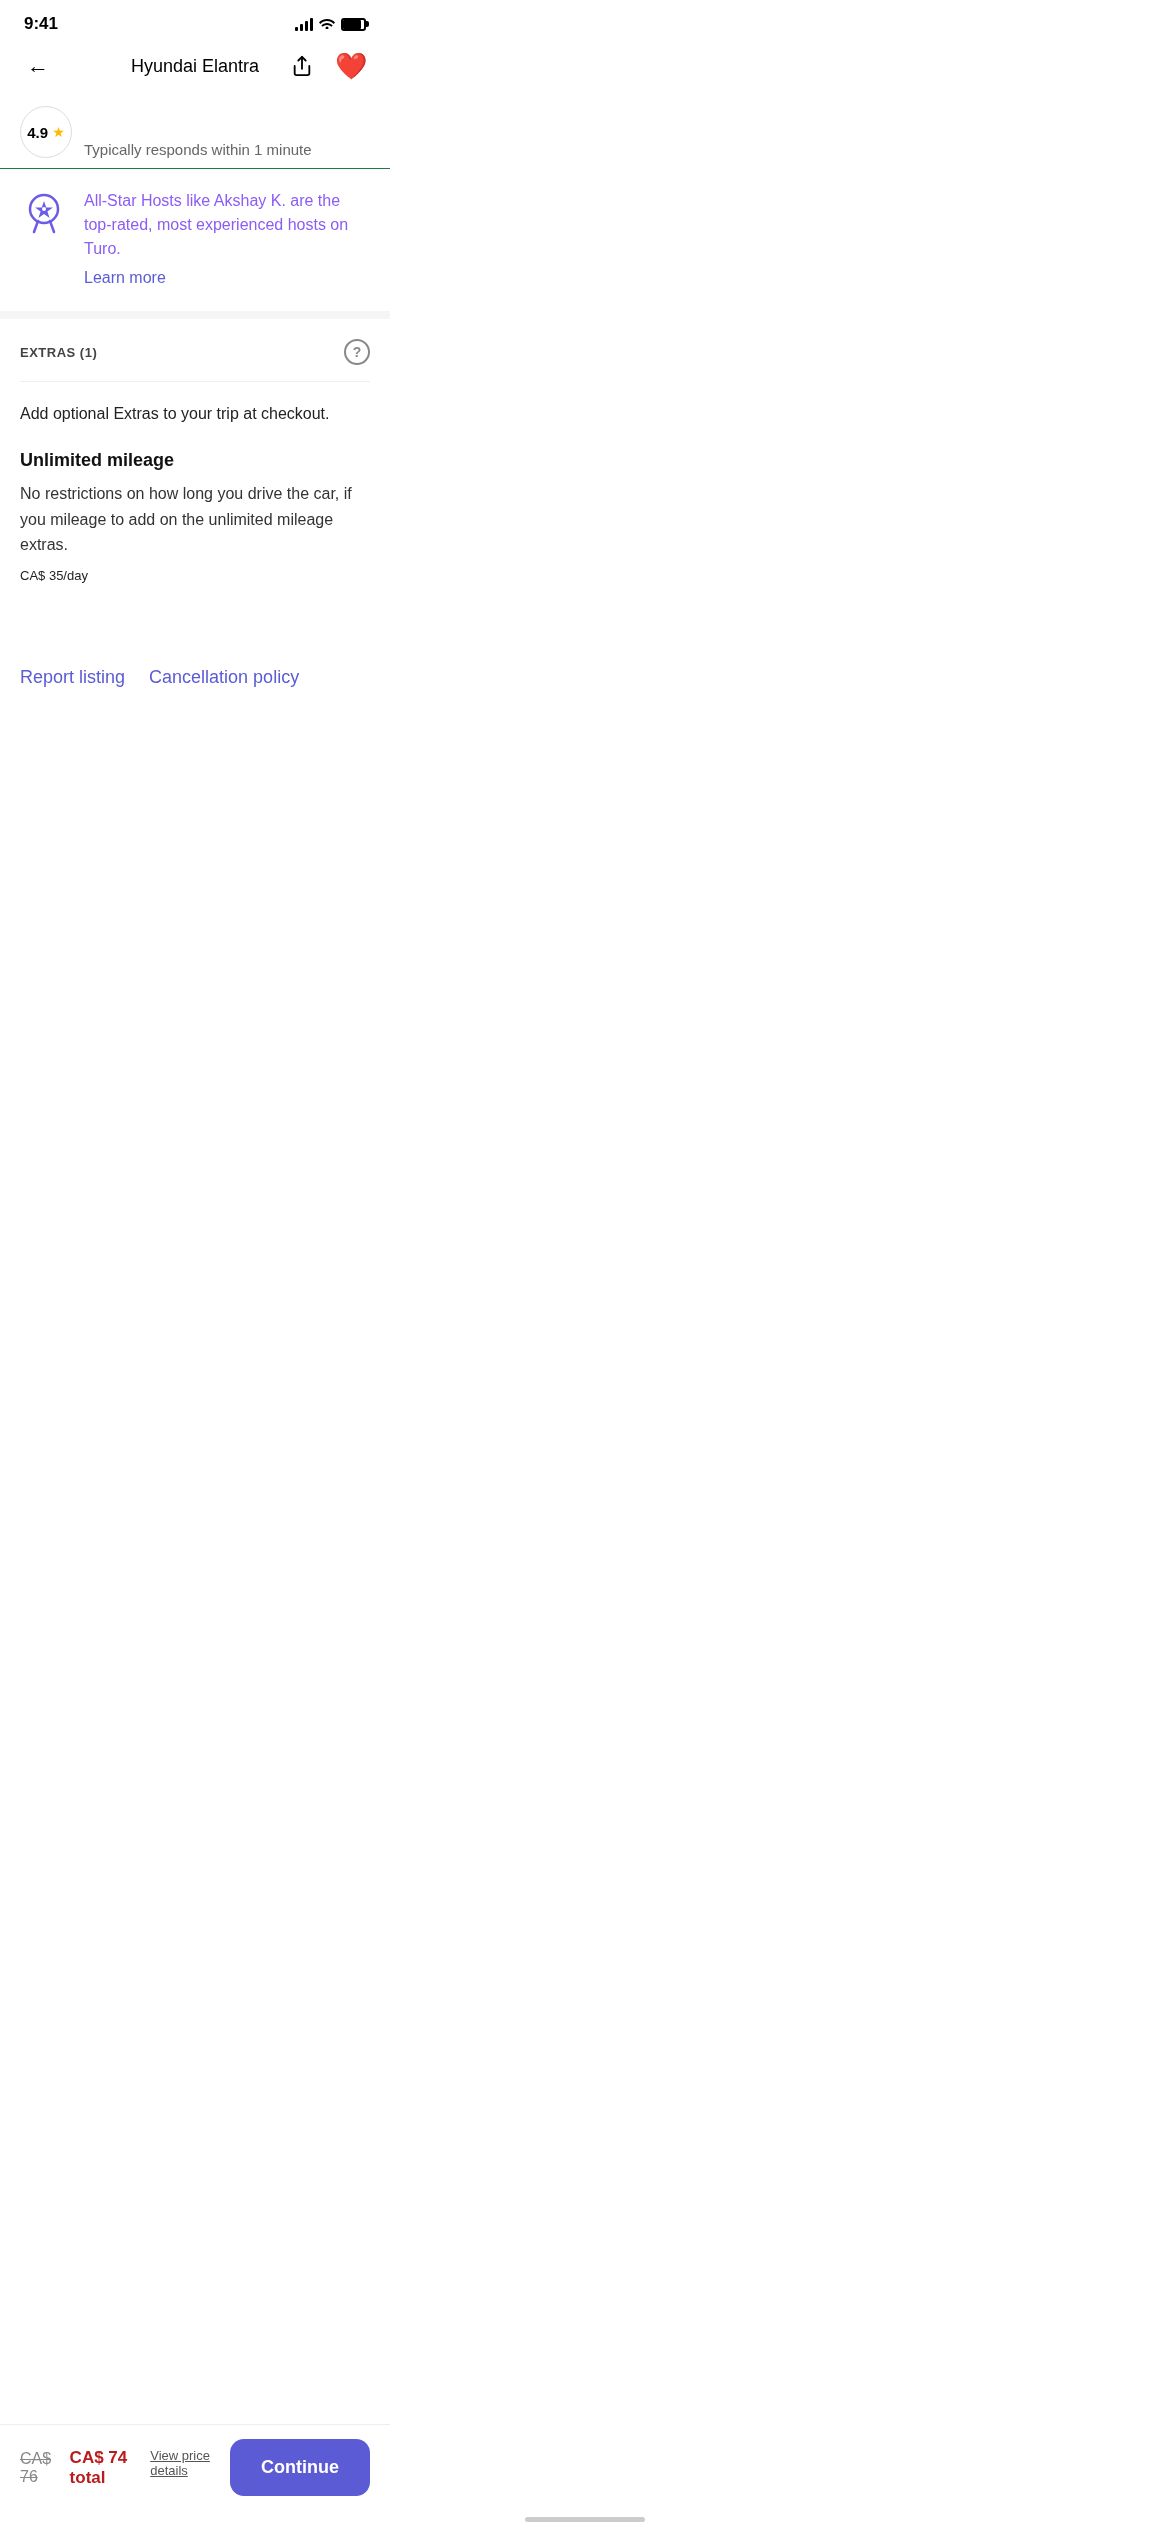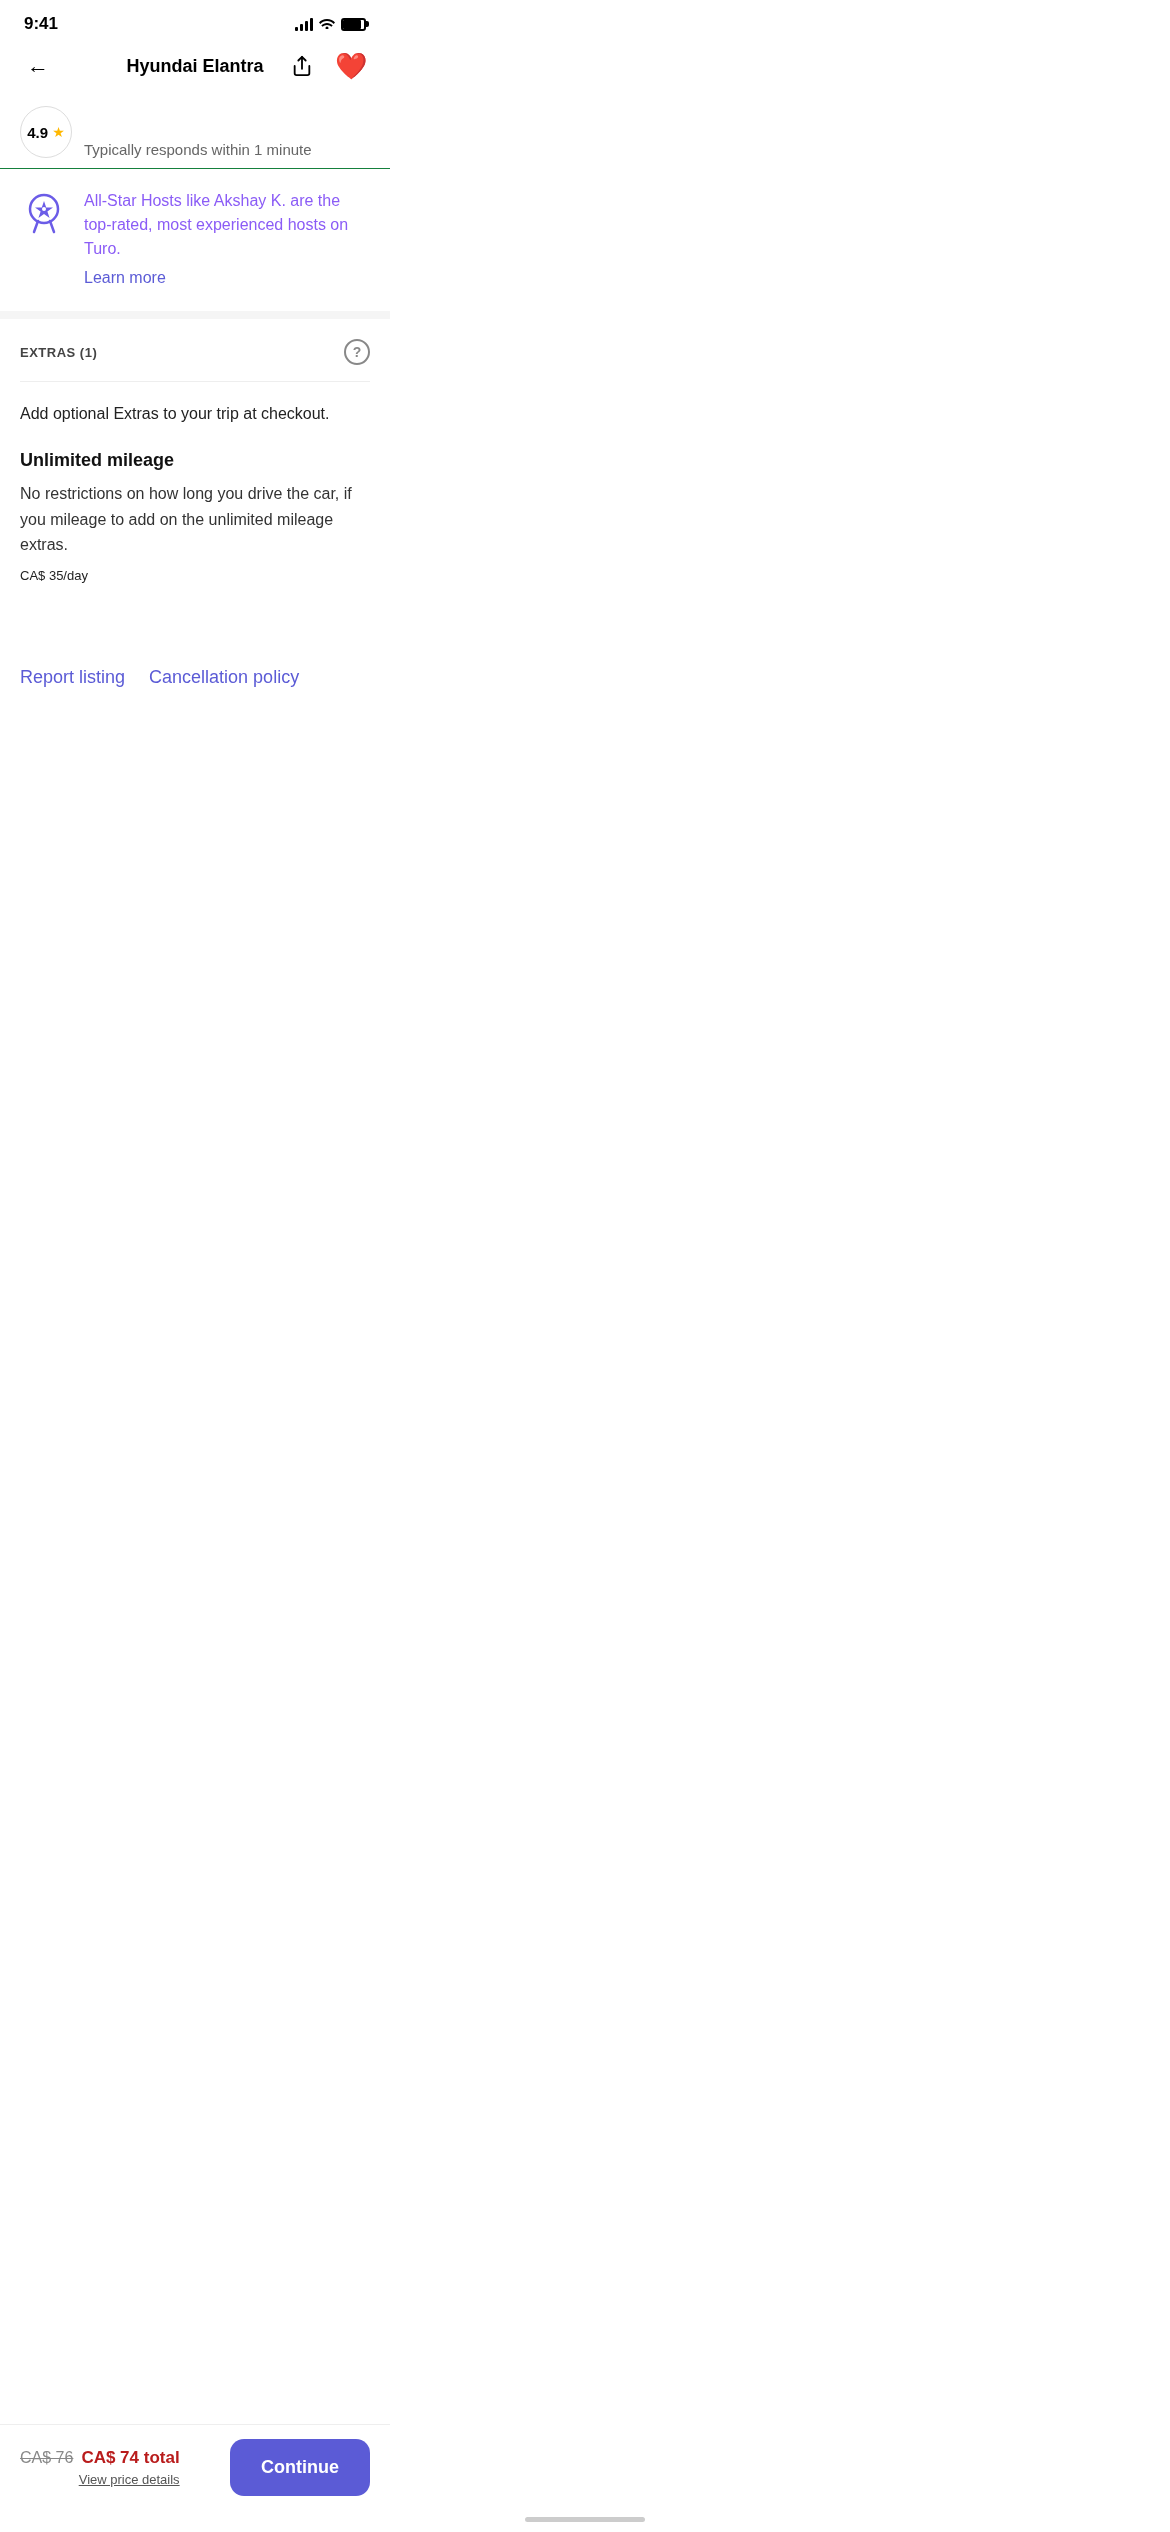--- a/index.html
+++ b/index.html
@@ -95,21 +95,21 @@
       justify-content: center;
       cursor: pointer;
     }
     .back-arrow {
       font-size: 22px;
       color: #000;
       font-weight: 300;
     }
     .header-title {
       font-size: 18px;
-      font-weight: 700;
+      font-weight: 400;
       color: #000;
       position: absolute;
       left: 50%;
       transform: translateX(-50%);
       text-align: right;
     }
     .header-actions {
       display: flex;
       gap: 14px;
       align-items: center;
@@ -281,23 +281,22 @@
       width: 390px;
       background: #fff;
       border-top: 1px solid #eee;
       padding: 14px 20px 36px;
       display: flex;
       justify-content: space-between;
       align-items: center;
     }
     .price-info {
       display: flex;
-      flex-direction: column;
+      flex-direction: row;
       gap: 4px;
-      text-align: right;
     }
     .price-row {
       display: flex;
       align-items: center;
       gap: 8px;
     }
     .price-old {
       font-size: 16px;
       color: #888;
       text-decoration: line-through;

